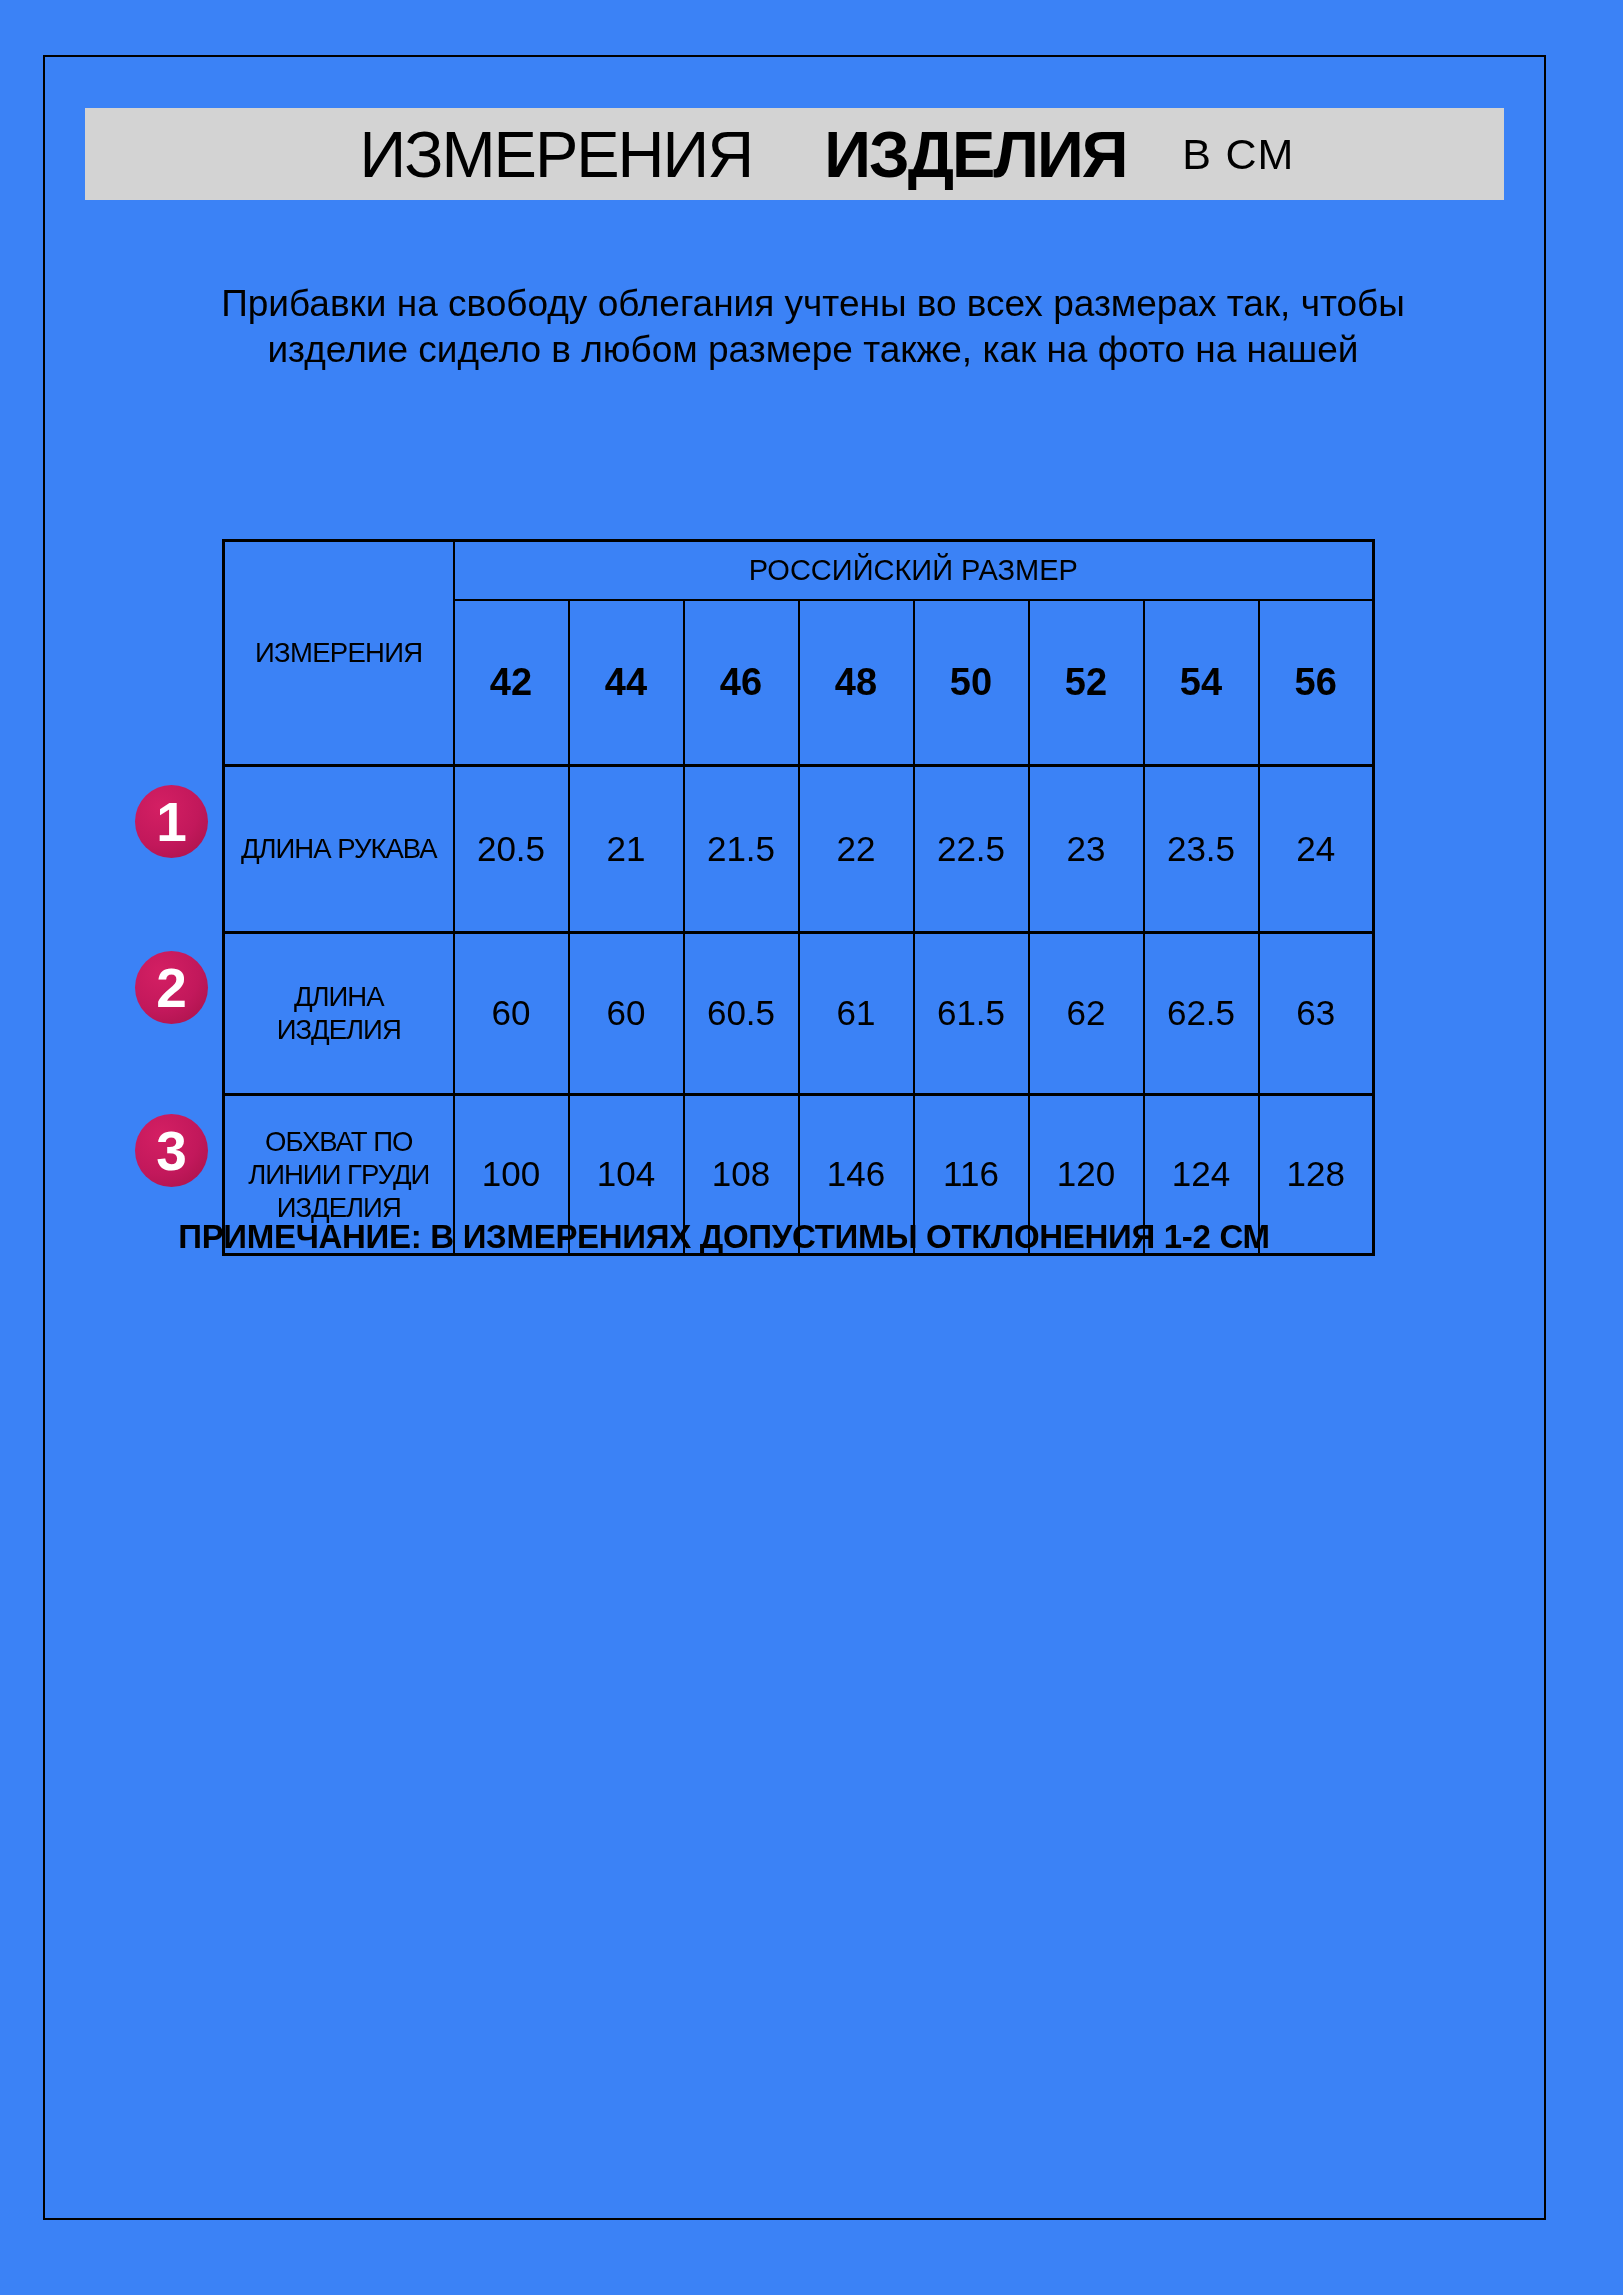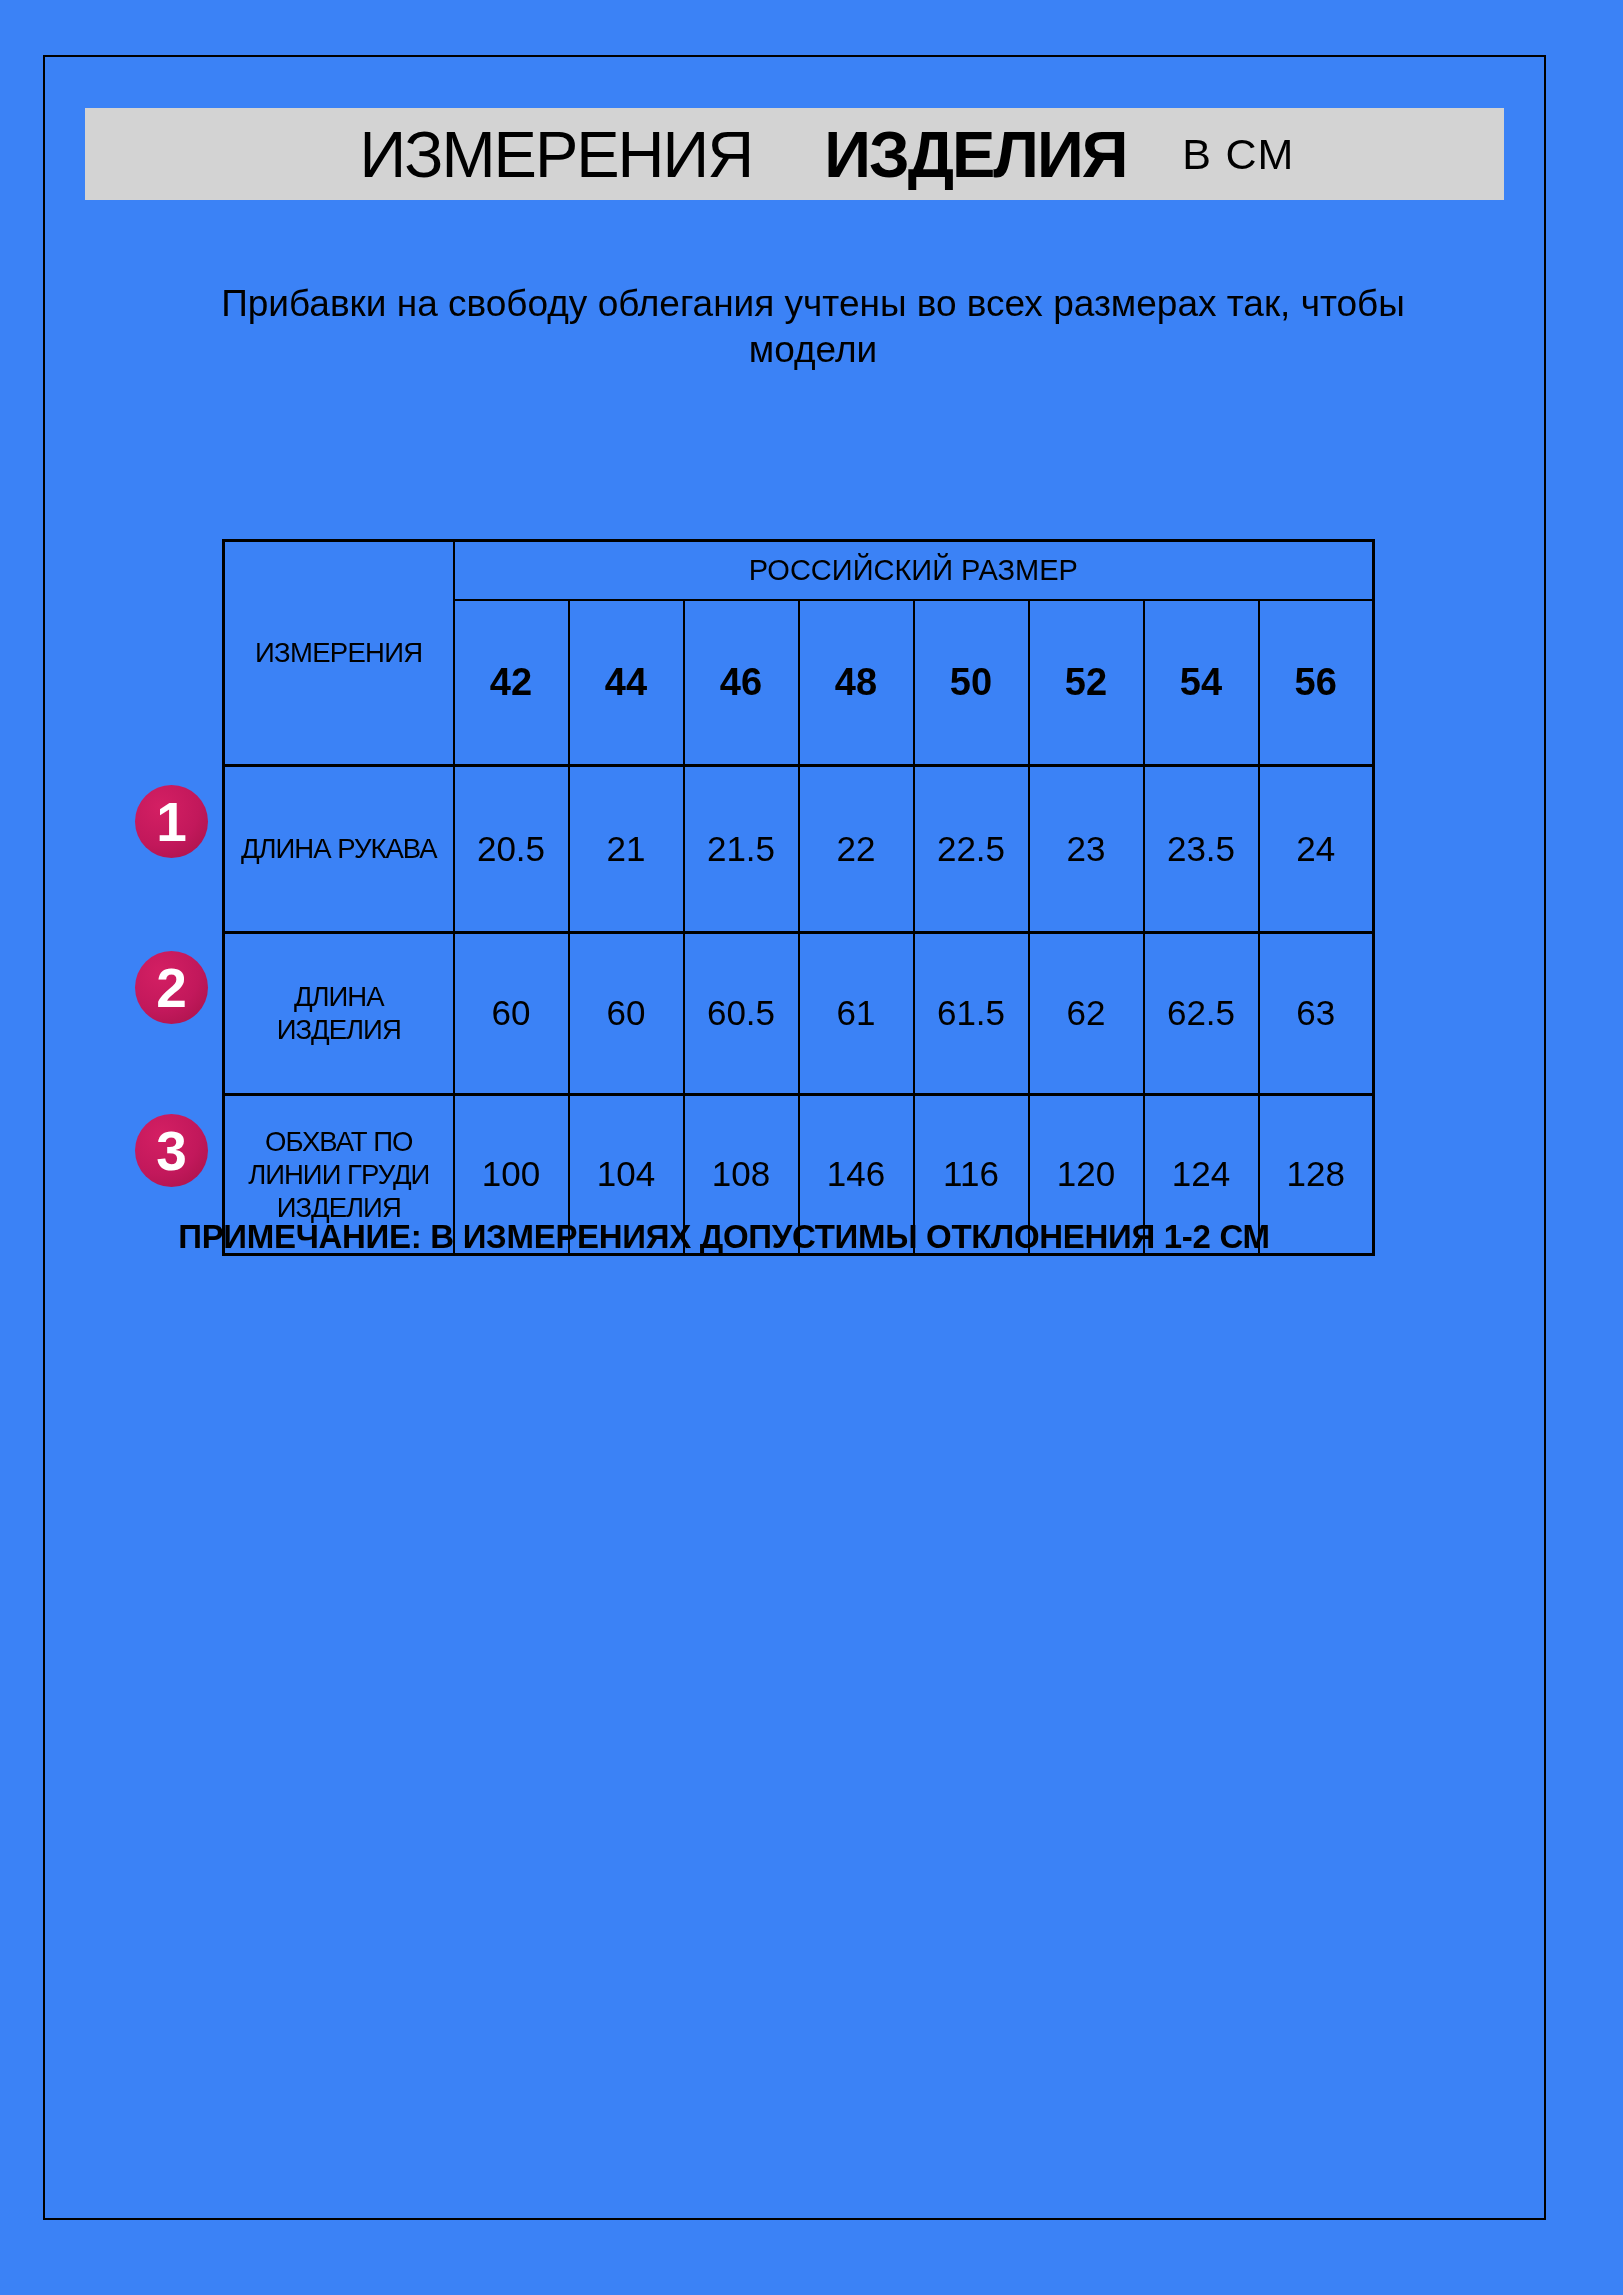--- a/index.html
+++ b/index.html
@@ -139,21 +139,21 @@
 
   <div class="title-bar">
     <span class="title-word-regular">ИЗМЕРЕНИЯ</span>
     <span class="title-word-bold">ИЗДЕЛИЯ</span>
     <span class="title-unit">В СМ</span>
   </div>
 
 
   <div class="description">
     <div>Прибавки на свободу облегания учтены во всех размерах так, чтобы</div>
-    <div>модели</div>
+    <div>изделие сидело в любом размере также, как на фото на нашей</div>
   </div>
 
   <table class="size-table">
     <colgroup>
       <col class="col-measure">
       <col class="col-size">
         <col class="col-size">
         <col class="col-size">
         <col class="col-size">
       <col class="col-size">

